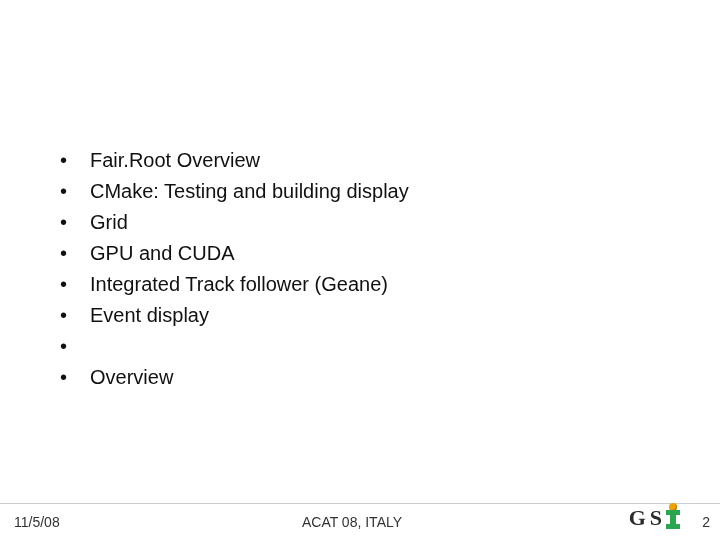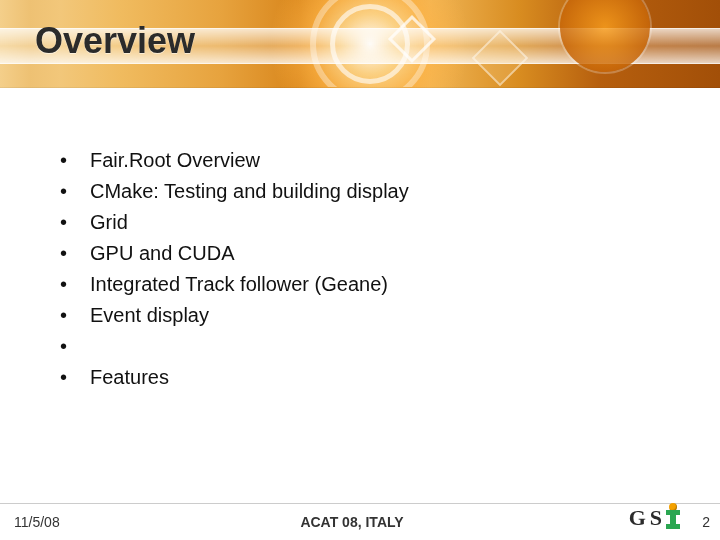--- a/index.html
+++ b/index.html
@@ -44,42 +44,34 @@
   .title {
     position: absolute; top: 20px; left: 35px; font-size: 36px; font-weight: bold; color: #2b2b2b;
     text-shadow: 0 1px 0 rgba(255,255,255,0.5);
   }
   .body { position: absolute; top: 145px; left: 60px; right: 40px; color: #111; font-size: 20px; line-height: 1.55; }
   .body .row { display: flex; }
   .body .bullet { width: 30px; flex: 0 0 30px; }
   .footer-line { position: absolute; left: 0; right: 0; bottom: 36px; height: 1px; background: rgba(0,0,0,0.2); }
   .footer { position: absolute; left: 0; right: 0; bottom: 0; height: 36px; display: flex; align-items: center; font-size: 14px; color: #333; margin-top: 36px; }
   .footer .date { position: absolute; left: 14px; }
-  .footer .venue { position: absolute; left: 0; right: 16px; text-align: center; font-weight: bold; }
+  .footer .venue { position: absolute; left: 0; right: 16px; text-align: center; }
   .footer .pageno { position: absolute; right: 10px; }
   .footer .logo { position: absolute; right: 40px; bottom: 9px; display: flex; align-items: center; gap: 3px; }
   .footer .logo .g, .footer .logo .s { font-family: Georgia, "Times New Roman", serif; font-weight: bold; font-size: 22px; color: #2b2b2b; letter-spacing: 1px; }
   .footer .logo .i-shape { position: relative; width: 14px; height: 22px; }
   .footer .logo .i-shape .stem { position: absolute; left: 4px; top: 6px; width: 6px; height: 13px; background: #2aa651; }
   .footer .logo .i-shape .cap  { position: absolute; left: 0; top: 17px; width: 14px; height: 5px; background: #2aa651; }
   .footer .logo .i-shape .base { position: absolute; left: 0; top: 3px; width: 14px; height: 5px; background: #2aa651; }
   .footer .logo .i-shape .dot  { position: absolute; left: 3px; top: -4px; width: 8px; height: 8px; background: #f4a100; border-radius: 50%; box-shadow: inset -1px -1px 1px rgba(0,0,0,0.25); }
 </style>
 </head>
 <body>
 
 <div class="slide">
-  <div class="banner">
-    <div class="ring2"></div>
-    <div class="ring1"></div>
-    <div class="square"></div>
-    <div class="square2"></div>
-    <div class="circle-right"></div>
-    <div class="title">Overview</div>
-  </div>
 
   <div class="body">
     <div class="row">
         <div class="bullet">•</div>
         <div>Fair.Root Overview</div>
       </div>
     <div class="row">
         <div class="bullet">•</div>
         <div>CMake: Testing and building display</div>
       </div>
@@ -97,21 +89,21 @@
       </div>
     <div class="row">
         <div class="bullet">•</div>
         <div>Event display</div>
       </div>
     <div class="row">
         <div class="bullet">•</div>
       </div>
     <div class="row">
         <div class="bullet">•</div>
-        <div>Features</div>
+        <div>Overview</div>
       </div>
   </div>
 
   <div class="footer-line"></div>
   <div class="footer">
     <div class="date">11/5/08</div>
     <div class="venue">ACAT 08, ITALY</div>
     <div class="logo">
       <span class="g">G</span>
       <span class="s">S</span>

